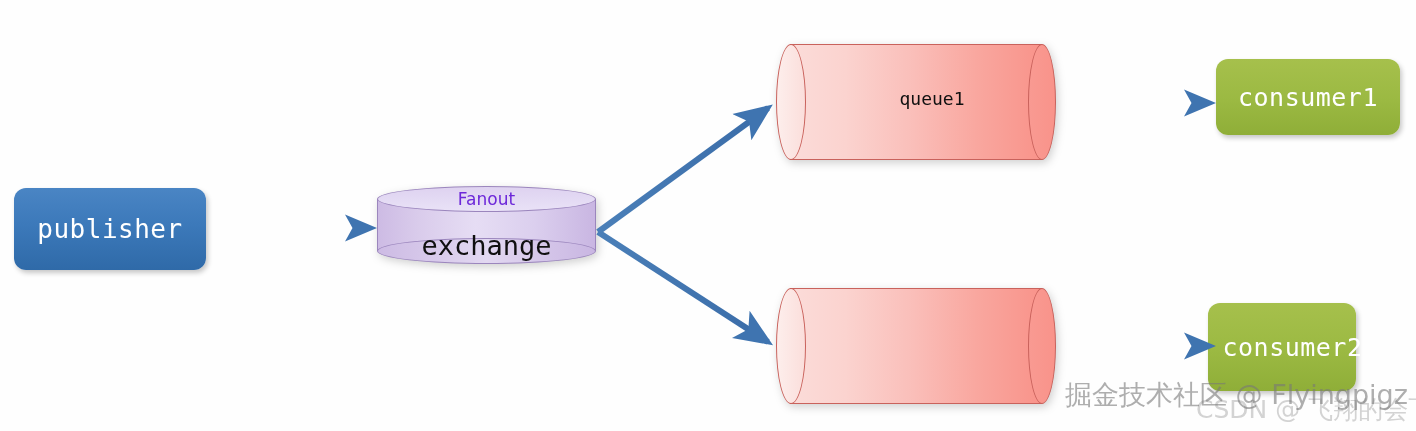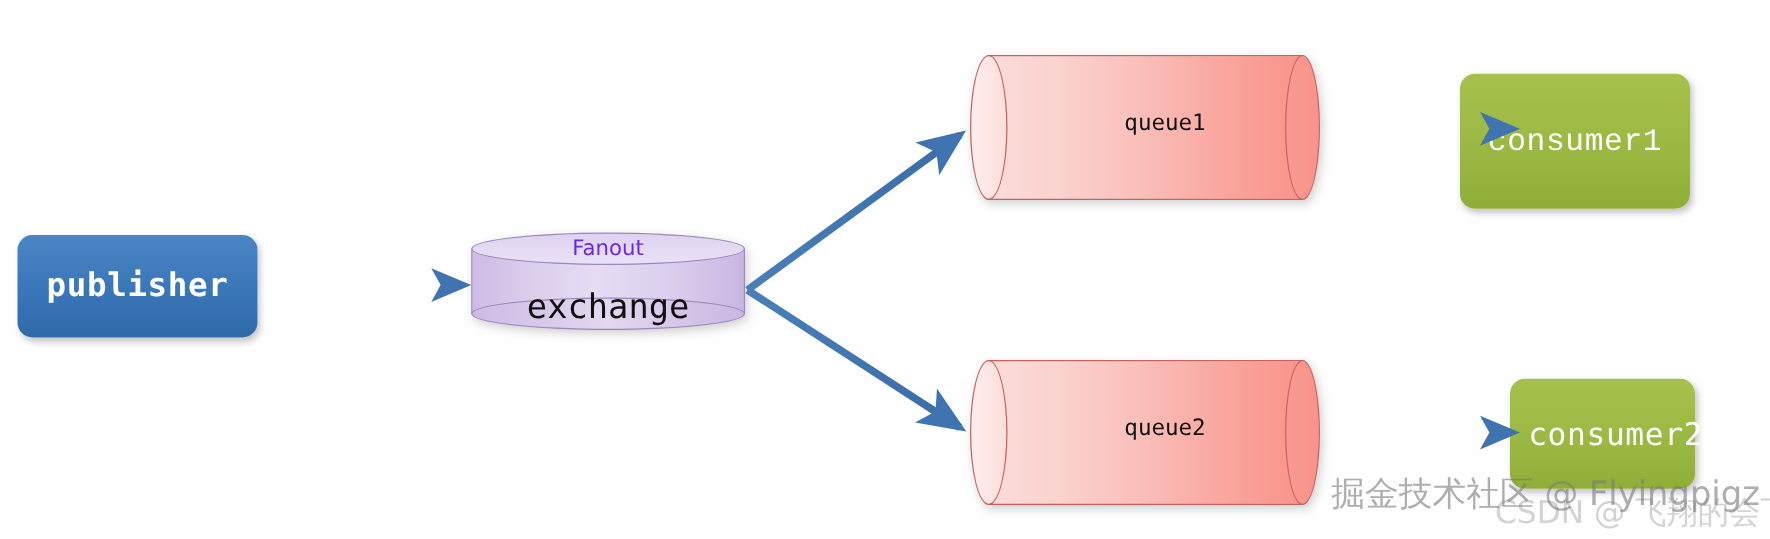--- a/index.html
+++ b/index.html
@@ -186,21 +186,21 @@
 
     <g>
       <line x1="1053" y1="103" x2="1211" y2="103" stroke="url(#agrad)" stroke-width="5" marker-end="url(#ah)"></line>
     </g>
 
     <g>
       <line x1="1053" y1="346" x2="1211" y2="346" stroke="url(#agrad)" stroke-width="5" marker-end="url(#ah)"></line>
     </g>
   </svg>
 
-  <div class="node rect-node publisher-node" style="left:14px; top:188px; width:192px; height:82px;font-weight:bold;">
+  <div class="node rect-node publisher-node" style="left:14px; top:188px; width:192px; height:82px;">
     <span>publisher</span>
   </div>
 
   <div class="node cyl-v" style="left:377px; top:186px; width:219px; height:78px;">
     <div class="body" style="top:13px; bottom:13px;"></div>
     <div class="cap cap-bottom" style="bottom:0; height:26px;"></div>
     <div class="cap cap-top" style="top:0; height:26px;"></div>
     <div class="exchange-sub" style="top:3px;">Fanout</div>
     <div class="exchange-main" style="top:44px;">exchange</div>
   </div>
@@ -209,24 +209,23 @@
     <div class="body" style="left:22px; right:14px;"></div>
     <div class="right-cap" style="right:0; width:28px;"></div>
     <div class="left-cap" style="left:8px; width:30px;"></div>
     <div class="queue-label" style="top:44px; padding-left:20px;">queue1</div>
   </div>
 
   <div class="node cyl-h" style="left:768px; top:288px; width:288px; height:116px;">
     <div class="body" style="left:22px; right:14px;"></div>
     <div class="right-cap" style="right:0; width:28px;"></div>
     <div class="left-cap" style="left:8px; width:30px;"></div>
-    <div class="queue-label" style="top:44px; padding-left:20px;">queue2</div>
-  </div>
-
-  <div class="node rect-node consumer-node" style="left:1168px; top:59px; width:184px; height:108px;font-family:Liberation Mono, monospace;">
+  </div>
+
+  <div class="node rect-node consumer-node" style="left:1216px; top:59px; width:184px; height:76px;">
     <span>consumer1</span>
   </div>
 
   <div class="node rect-node consumer-node" style="left:1208px; top:303px; width:148px; height:88px;padding-left:21px;">
     <span>consumer2</span>
   </div>
 
   <div class="watermark wm-secondary" style="left:1196px; top:393px;">CSDN @ 飞翔的会飞猪</div>
 
   <div class="watermark wm-primary" style="left:1065px; top:377px;">掘金技术社区 @ Flyingpigz</div>

